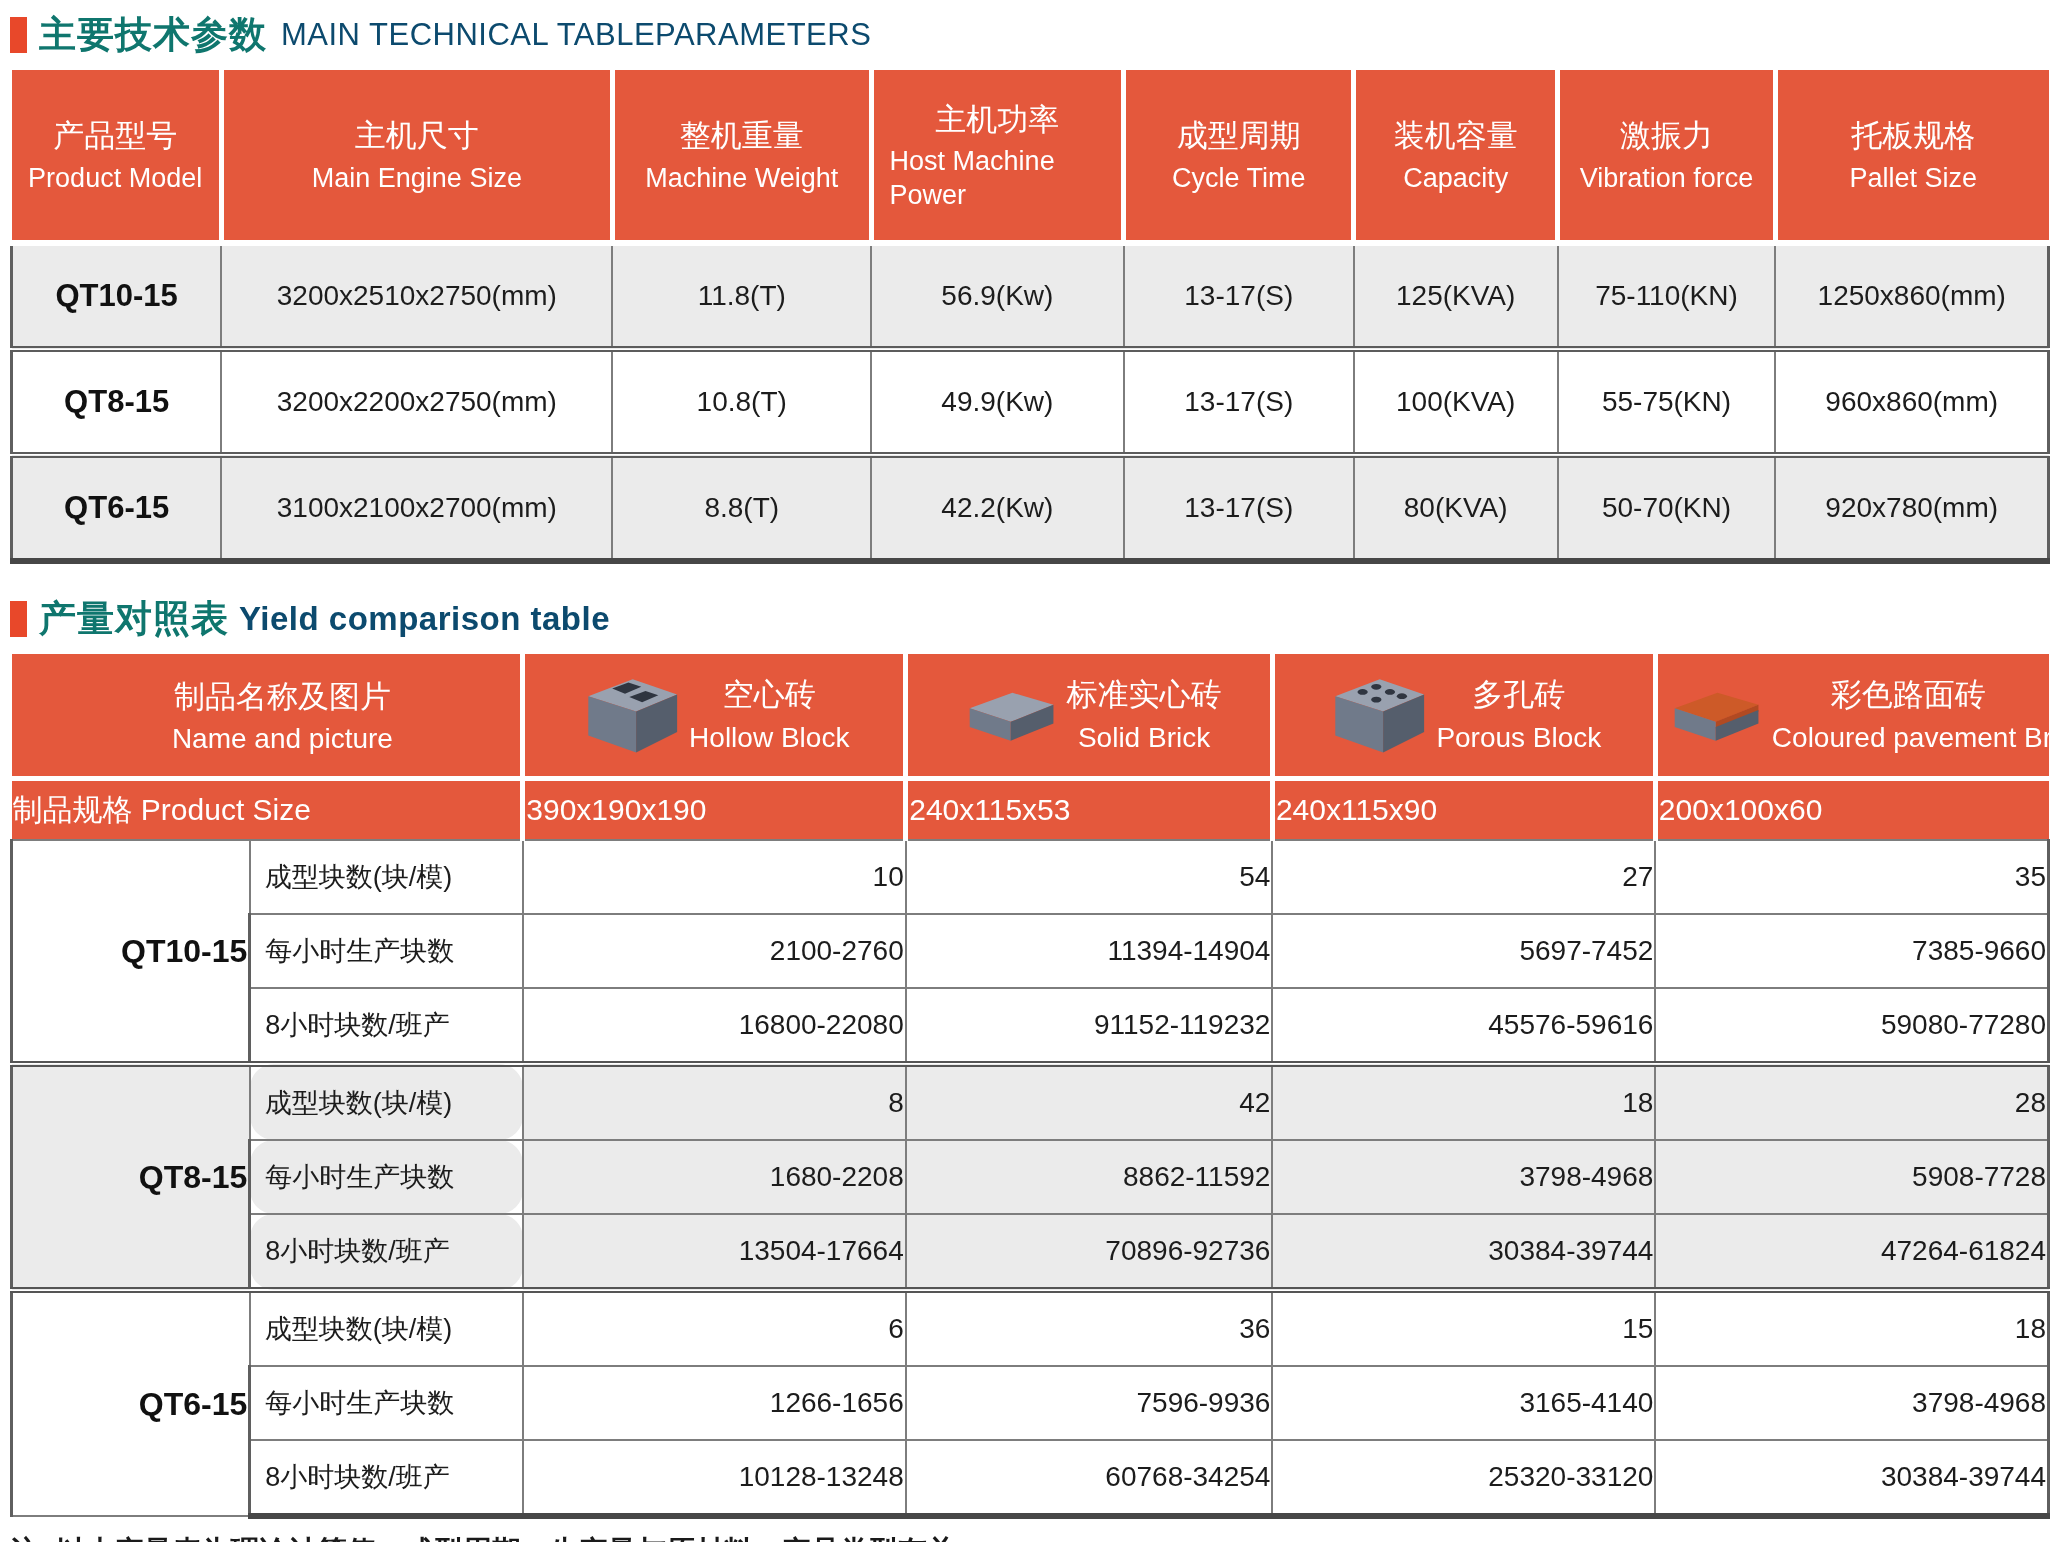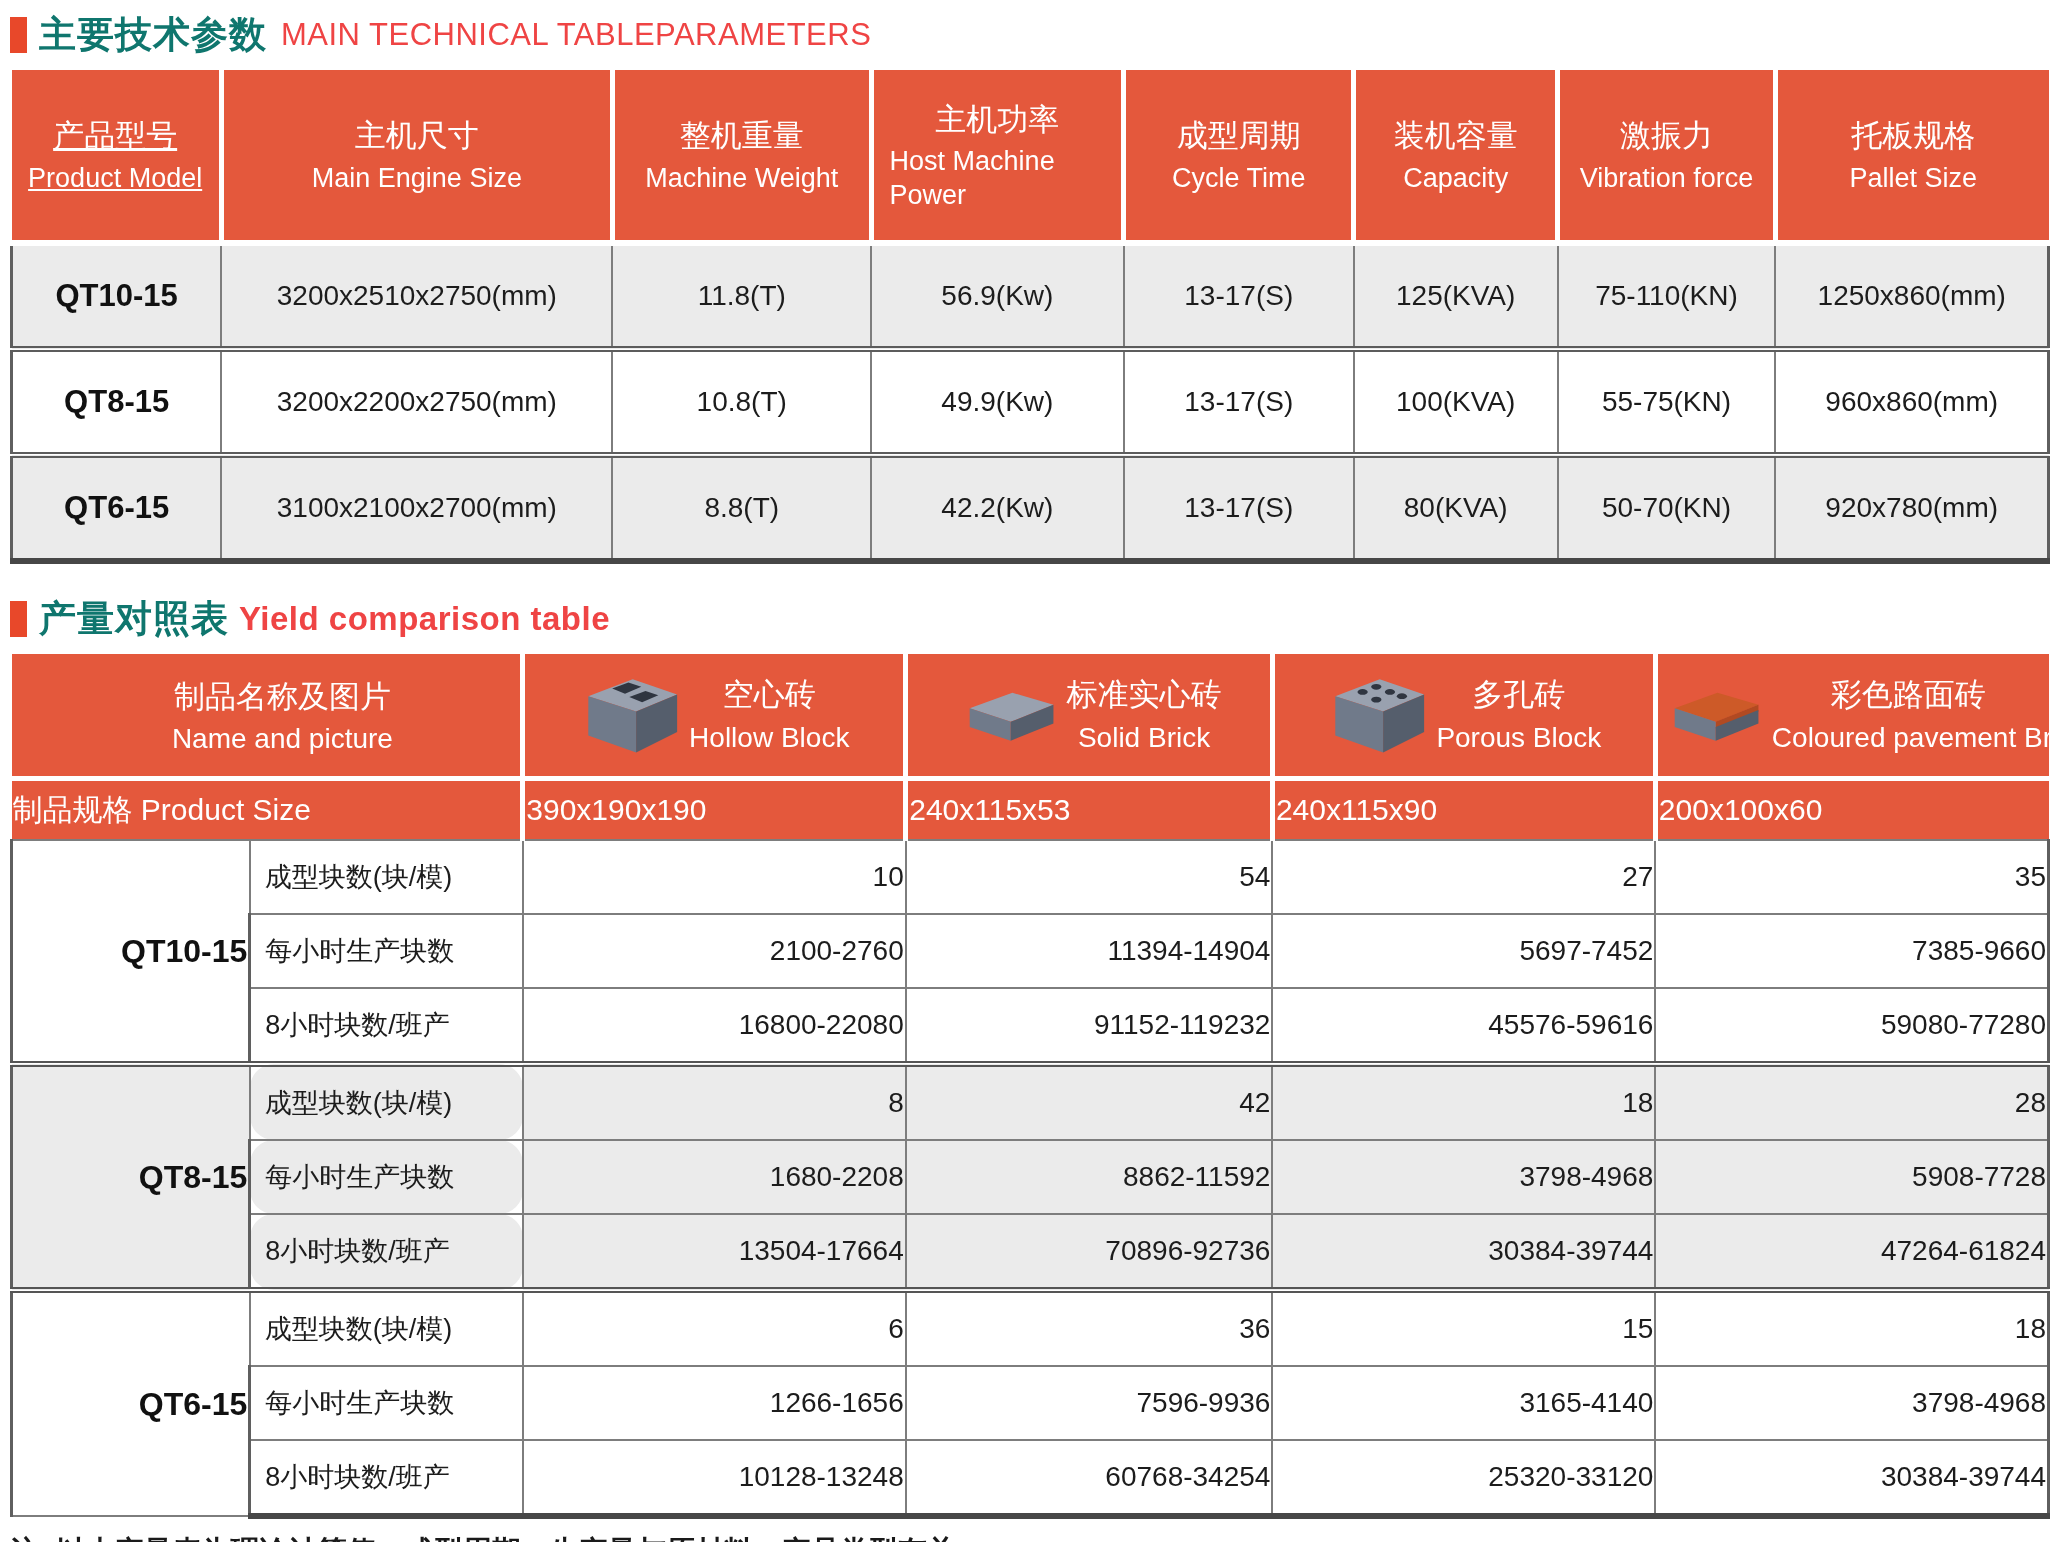--- a/index.html
+++ b/index.html
@@ -3,29 +3,29 @@
 <meta charset="utf-8">
 <style>
   html,body{margin:0;padding:0;background:#fff;}
   body{font-family:"Liberation Sans","DejaVu Sans",sans-serif;color:#1c1c1c;}
   .page{width:2060px;height:1542px;box-sizing:border-box;padding:8px 10px 0 10px;overflow:hidden;background:#fff;}
 
   
   .sec-title{display:flex;align-items:center;margin:2px 0 10px 0;}
   .marker{width:17px;height:36px;background:#e8482a;margin-right:12px;flex:0 0 auto;}
   .sec-zh{font-size:37px;font-weight:bold;color:#0f766e;letter-spacing:1px;}
-  .sec-en{font-size:31px;color:#ef4444;margin-left:14px;letter-spacing:0.5px;}
+  .sec-en{font-size:31px;color:#0c4a6e;margin-left:14px;letter-spacing:0.5px;}
   .sec-en.bold{font-weight:bold;font-size:33px;margin-left:10px;}
 
   table{border-collapse:collapse;width:100%;table-layout:fixed;}
 
   
   .t1 th{background:#e4583c;color:#fff;font-weight:normal;vertical-align:middle;
          border-left:5px solid #fff;border-bottom:6px solid #fff;height:166px;padding:2px 6px;}
-  .t1 th:first-child{border-left:none;text-decoration:underline;}
+  .t1 th:first-child{border-left:none;}
   .t1 .th-zh{font-size:31px;line-height:1.4;}
   .t1 .th-en{font-size:27px;line-height:1.25;margin-top:4px;}
   .t1 th.en-left .th-en{text-align:left;padding-left:10px;}
   .t1 td{border:2px solid #7d7d7d;text-align:center;vertical-align:middle;height:98px;font-size:28px;}
   .t1 tr + tr td{border-top:6px double #5c5c5c;}
   .t1 td:first-child{border-left:3px solid #5f5f5f;}
   .t1 td:last-child{border-right:3px solid #5f5f5f;}
   .t1 tr:last-child td{border-bottom:6px solid #474747;}
   .t1 .t1-model{font-weight:bold;font-size:31px;color:#111;}
   .row-gray td{background:#ebebeb;}

